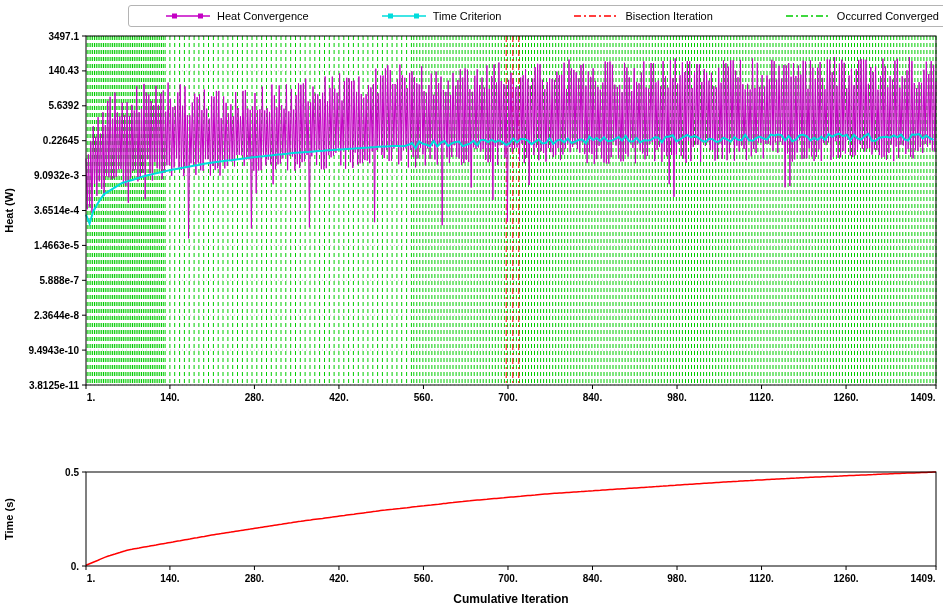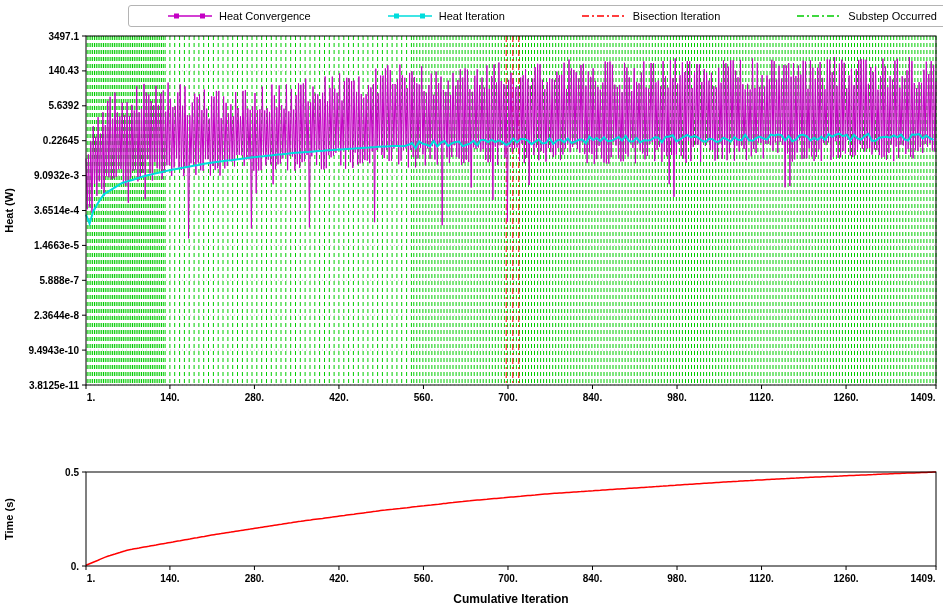--- a/index.html
+++ b/index.html
@@ -28,33 +28,33 @@
           <rect x="33" y="2.5" width="5" height="5" fill="#c400c4"></rect>
         </svg>
       <span class="legend-label">Heat Convergence</span>
     </div>
     <div class="legend-item">
       <svg class="glyph" width="46" height="10">
           <line x1="1" x2="45" y1="5" y2="5" stroke="#00dcdc" stroke-width="1.5"></line>
           <rect x="7" y="2.5" width="5" height="5" fill="#00dcdc"></rect>
           <rect x="33" y="2.5" width="5" height="5" fill="#00dcdc"></rect>
         </svg>
-      <span class="legend-label">Heat Iteration</span>
+      <span class="legend-label">Time Criterion</span>
     </div>
     <div class="legend-item">
       <svg class="glyph" width="46" height="10">
           <line x1="1" x2="45" y1="5" y2="5" stroke="#ff0000" stroke-width="1.5" stroke-dasharray="7 3 2 3"></line>
         </svg>
       <span class="legend-label">Bisection Iteration</span>
     </div>
     <div class="legend-item">
       <svg class="glyph" width="46" height="10">
           <line x1="1" x2="45" y1="5" y2="5" stroke="#00cc00" stroke-width="1.5" stroke-dasharray="7 3 2 3"></line>
         </svg>
-      <span class="legend-label">Substep Occurred</span>
+      <span class="legend-label">Occurred Converged</span>
     </div>
   </div>
 
   <svg id="top-chart" width="943" height="382" viewBox="0 0 943 382">
       <g>
         <line x1="86" x2="936" y1="6.0" y2="6.0" stroke="#c8c8c8" stroke-width="1" stroke-dasharray="1 3"></line>
         <line x1="86" x2="936" y1="40.9" y2="40.9" stroke="#c8c8c8" stroke-width="1" stroke-dasharray="1 3"></line>
         <line x1="86" x2="936" y1="75.8" y2="75.8" stroke="#c8c8c8" stroke-width="1" stroke-dasharray="1 3"></line>
         <line x1="86" x2="936" y1="110.7" y2="110.7" stroke="#c8c8c8" stroke-width="1" stroke-dasharray="1 3"></line>
         <line x1="86" x2="936" y1="145.6" y2="145.6" stroke="#c8c8c8" stroke-width="1" stroke-dasharray="1 3"></line>

